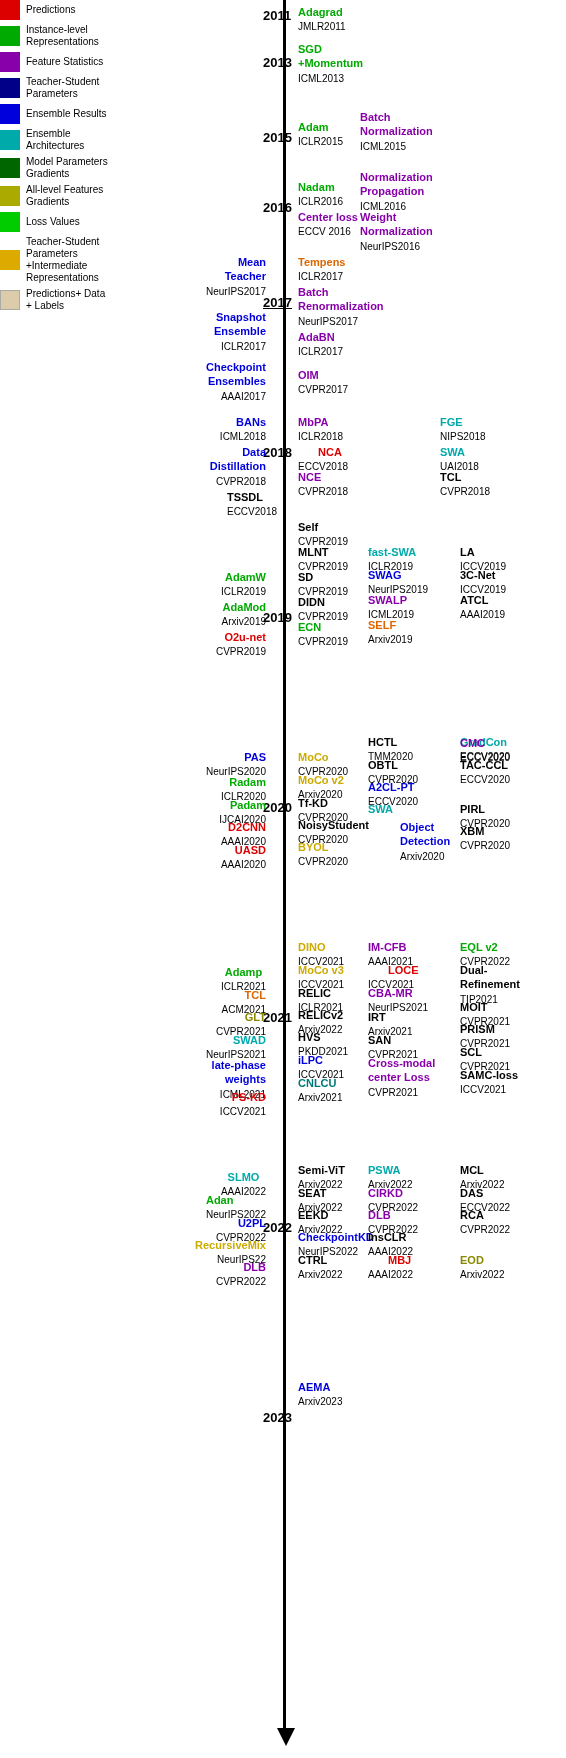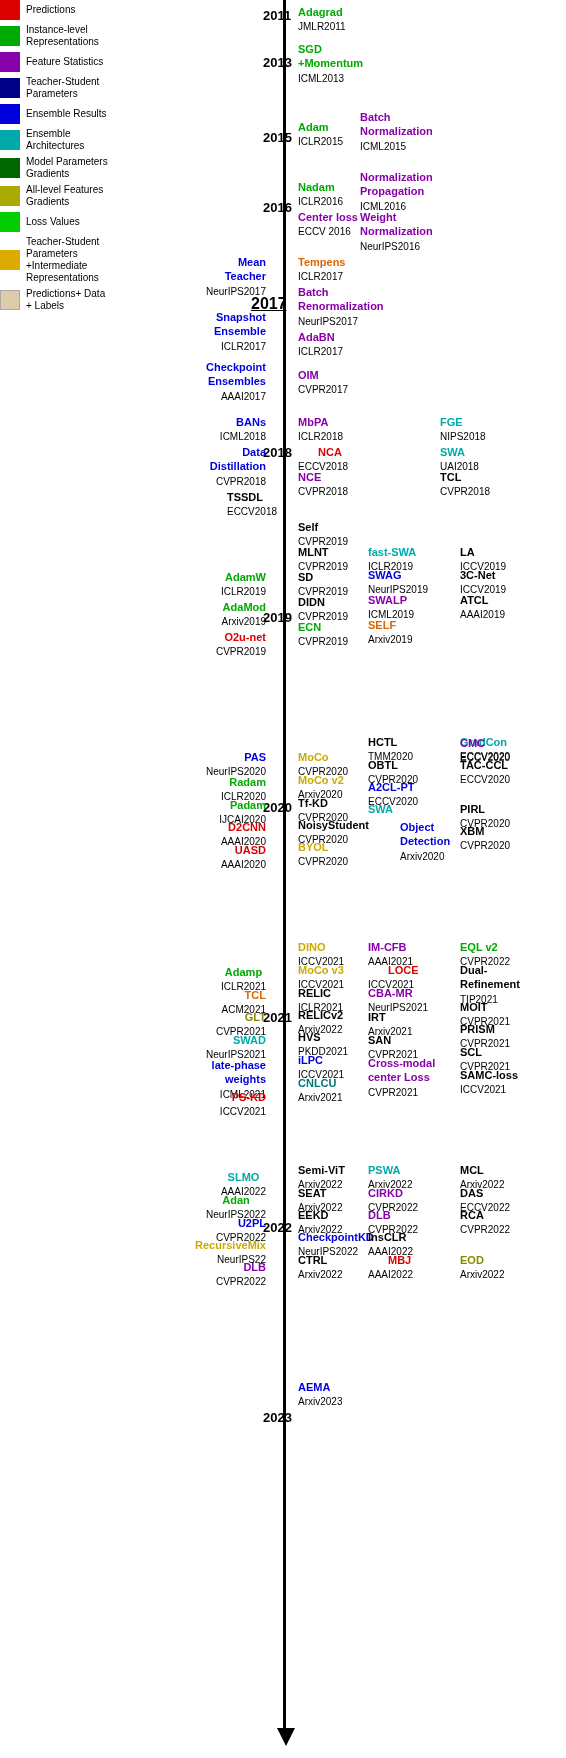--- a/index.html
+++ b/index.html
@@ -181,21 +181,21 @@
 
   <div class="entry right" style="position:absolute; left:360px; top:170px;">
     <span class="entry-name c-purple">Normalization<br>Propagation</span><br>
     <span class="entry-venue">ICML2016</span>
   </div>
   <div class="entry right" style="position:absolute; left:360px; top:210px;">
     <span class="entry-name c-purple">Weight<br>Normalization</span><br>
     <span class="entry-venue">NeurIPS2016</span>
   </div>
 
-  <div style="position:absolute; left:251px; top:295px; font-weight:bold; font-size:16px;text-decoration:underline;">2017</div>
+  <div style="position:absolute; left:263px; top:295px; font-weight:bold; font-size:13px;text-decoration:underline;">2017</div>
 
   <div class="entry" style="position:absolute; right:300px; top:255px; text-align:right;">
     <span class="entry-name c-blue">Mean<br>Teacher</span><br>
     <span class="entry-venue">NeurIPS2017</span>
   </div>
   <div class="entry" style="position:absolute; right:300px; top:310px; text-align:right;">
     <span class="entry-name c-blue">Snapshot<br>Ensemble</span><br>
     <span class="entry-venue">ICLR2017</span>
   </div>
   <div class="entry" style="position:absolute; right:300px; top:360px; text-align:right;">
@@ -519,21 +519,21 @@
     <span class="entry-name">SAMC-loss</span><br>
     <span class="entry-venue">ICCV2021</span>
   </div>
 
   <div style="position:absolute; left:263px; top:1220px; font-weight:bold; font-size:13px;">2022</div>
 
   <div class="entry" style="position:absolute; right:300px; top:1170px; text-align:center;">
     <span class="entry-name c-cyan">SLMO</span><br>
     <span class="entry-venue">AAAI2022</span>
   </div>
-  <div class="entry" style="position:absolute; right:300px; top:1193px; text-align:center;">
+  <div class="entry" style="position:absolute; right:300px; top:1193px; text-align:left;">
     <span class="entry-name c-green">Adan</span><br>
     <span class="entry-venue">NeurIPS2022</span>
   </div>
   <div class="entry" style="position:absolute; right:300px; top:1216px; text-align:right;">
     <span class="entry-name c-blue">U2PL</span><br>
     <span class="entry-venue">CVPR2022</span>
   </div>
   <div class="entry" style="position:absolute; right:300px; top:1238px; text-align:right;">
     <span class="entry-name c-gold">RecursiveMix</span><br>
     <span class="entry-venue">NeurIPS22</span>

